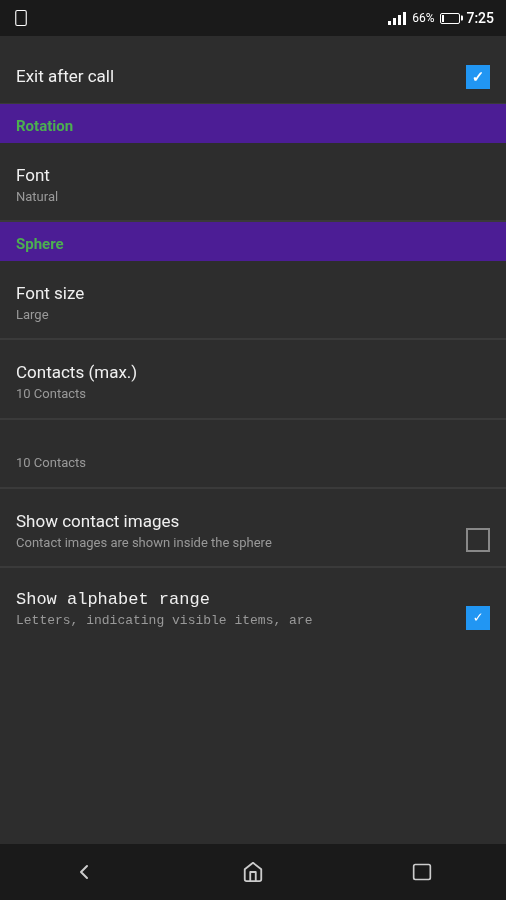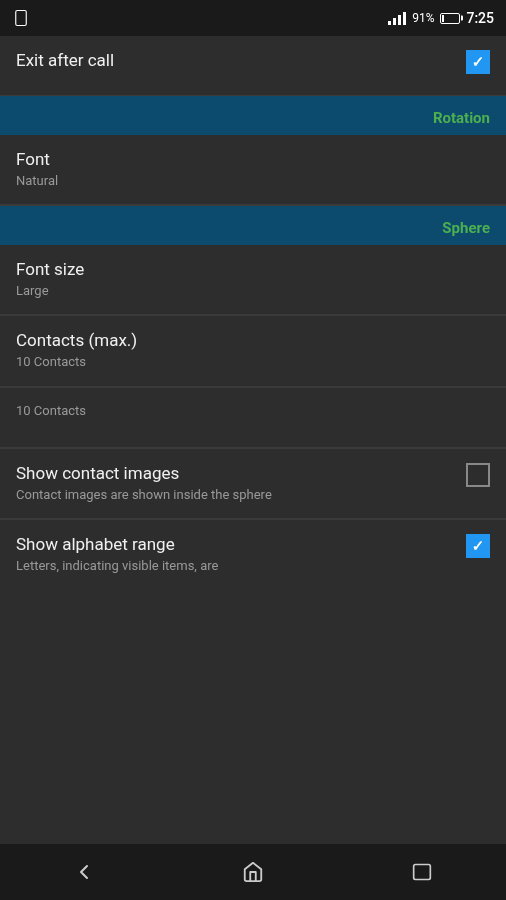--- a/index.html
+++ b/index.html
@@ -82,48 +82,49 @@
       flex: 1;
       overflow-y: auto;
       background: #2d2d2d;
     }
 
     
     .setting-item {
       padding: 14px 16px;
       border-bottom: 1px solid #3a3a3a;
       display: flex;
-      align-items: flex-start;
+      align-items: flex-end;
       justify-content: space-between;
       min-height: 60px;
+      margin-top: 8px;
     }
     .setting-item:last-child {
       border-bottom: none;
+      font-family: Liberation Mono, monospace;
     }
     .setting-text {
       flex: 1;
       margin-right: 12px;
     }
     .setting-title {
       font-size: 17px;
       color: #f0f0f0;
       font-weight: 400;
       margin-bottom: 3px;
     }
     .setting-subtitle {
       font-size: 13px;
       color: #999999;
       line-height: 1.4;
     }
 
     
     .section-header {
       padding: 12px 16px 8px 16px;
-      background: #0c4a6e;
-      text-align: right;
+      background: #4c1d95;
     }
     .section-header-text {
       font-size: 15px;
       font-weight: 700;
       color: #4CAF50;
     }
 
     
     .checkbox {
       width: 24px;
@@ -195,21 +196,21 @@
       <rect x="5" y="2" width="14" height="20" rx="2" fill="none" stroke="white" stroke-width="1.5"></rect>
     </svg>
   </div>
   <div class="status-bar-right">
     <div class="signal-bars">
       <div class="signal-bar" style="height:4px;"></div>
       <div class="signal-bar" style="height:7px;"></div>
       <div class="signal-bar" style="height:10px;"></div>
       <div class="signal-bar" style="height:13px;"></div>
     </div>
-    <span style="font-size:12px;">91%</span>
+    <span style="font-size:12px;">66%</span>
     <div class="battery-icon">
       <div class="battery-fill"></div>
     </div>
     <span style="font-size:14px; font-weight:500;">7:25</span>
   </div>
 </div>
 
 <div class="content">
 
   <div class="setting-item">

